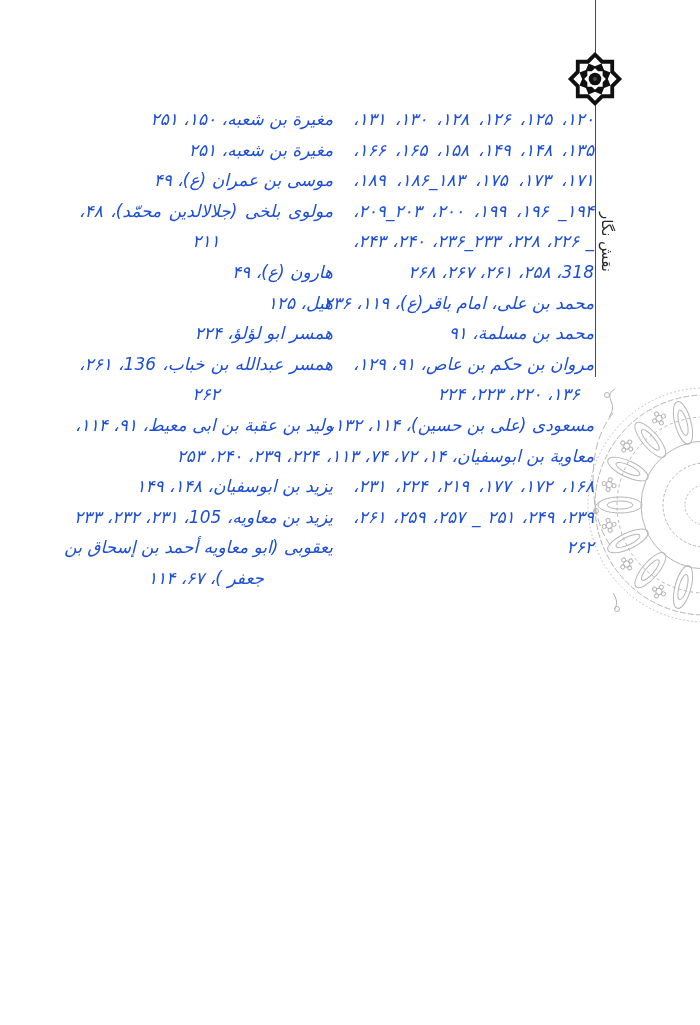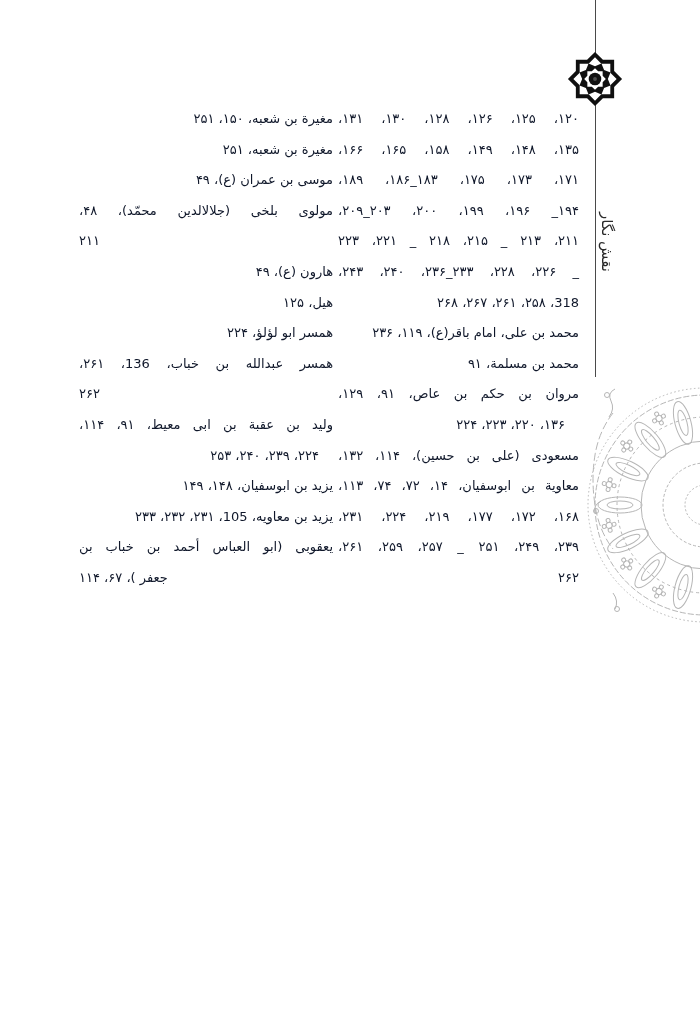--- a/index.html
+++ b/index.html
@@ -24,28 +24,28 @@
     transform:rotate(90deg);
     direction:rtl;
     font-size:15px;color:#2a2a2a;
   }
   .watermark{position:absolute;left:583px;top:383px;width:117px;height:244px;}
 
   
   .col{
     position:absolute;top:104px;
     direction:rtl;unicode-bidi:embed;
-    color:#0f172a;
-    font-size:13px;line-height:30.6px;
+    color:#1d4ed8;
+    font-size:17px;line-height:30.6px;font-style:italic;
   }
-  .col-right{left:338px;width:241px;}
+  .col-right{left:353px;width:241px;}
   .col-left{left:79px;width:254px;}
   .ln{white-space:nowrap;text-align:right;height:30.6px;}
   .j{text-align:justify;text-align-last:justify;-moz-text-align-last:justify;}
-  .c{text-align:left;}
+  .c{text-align:center;}
   .ri{padding-right:14px;}
 </style>
 </head>
 <body>
 
 <div class="page">
 
   <div class="margin-rule"></div>
 
   <div class="star-wrap">
@@ -154,21 +154,20 @@
         <circle cx="34" cy="226" r="2.5"></circle>
       </g>
     </svg>
   </div>
 
   <div class="col col-right">
     <div class="ln j">۱۲۰، ۱۲۵، ۱۲۶، ۱۲۸، ۱۳۰، ۱۳۱،</div>
     <div class="ln j">۱۳۵، ۱۴۸، ۱۴۹، ۱۵۸، ۱۶۵، ۱۶۶،</div>
     <div class="ln j">۱۷۱، ۱۷۳، ۱۷۵، ۱۸۳_۱۸۶، ۱۸۹،</div>
     <div class="ln j">۱۹۴_ ۱۹۶، ۱۹۹، ۲۰۰، ۲۰۳_۲۰۹،</div>
-    <div class="ln j">۲۱۱، ۲۱۳ _ ۲۱۵، ۲۱۸ _ ۲۲۱، ۲۲۳</div>
     <div class="ln j">_ ۲۲۶، ۲۲۸، ۲۳۳_۲۳۶، ۲۴۰، ۲۴۳،</div>
     <div class="ln">318، ۲۵۸، ۲۶۱، ۲۶۷، ۲۶۸</div>
     <div class="ln">محمد بن علی، امام باقر(ع)، ۱۱۹، ۲۳۶</div>
     <div class="ln">محمد بن مسلمة، ۹۱</div>
     <div class="ln j">مروان بن حکم بن عاص، ۹۱، ۱۲۹،</div>
     <div class="ln ri">۱۳۶، ۲۲۰، ۲۲۳، ۲۲۴</div>
     <div class="ln j">مسعودی (علی بن حسین)، ۱۱۴، ۱۳۲،</div>
     <div class="ln j">معاویة بن ابوسفیان، ۱۴، ۷۲، ۷۴، ۱۱۳،</div>
     <div class="ln j">۱۶۸، ۱۷۲، ۱۷۷، ۲۱۹، ۲۲۴، ۲۳۱،</div>
     <div class="ln j">۲۳۹، ۲۴۹، ۲۵۱ _ ۲۵۷، ۲۵۹، ۲۶۱،</div>
@@ -183,17 +182,17 @@
     <div class="ln c">۲۱۱</div>
     <div class="ln">هارون (ع)، ۴۹</div>
     <div class="ln">هیل، ۱۲۵</div>
     <div class="ln">همسر ابو لؤلؤ، ۲۲۴</div>
     <div class="ln j">همسر عبدالله بن خباب، 136، ۲۶۱،</div>
     <div class="ln c">۲۶۲</div>
     <div class="ln j">ولید بن عقبة بن ابی معیط، ۹۱، ۱۱۴،</div>
     <div class="ln ri">۲۲۴، ۲۳۹، ۲۴۰، ۲۵۳</div>
     <div class="ln">یزید بن ابوسفیان، ۱۴۸، ۱۴۹</div>
     <div class="ln">یزید بن معاویه، 105، ۲۳۱، ۲۳۲، ۲۳۳</div>
-    <div class="ln j">یعقوبی (ابو العباس أحمد بن خباب بن</div>
+    <div class="ln j">یعقوبی (ابو معاویه أحمد بن إسحاق بن</div>
     <div class="ln c">جعفر )، ۶۷، ۱۱۴</div>
   </div>
 
 </div>
 
 </body></html>

